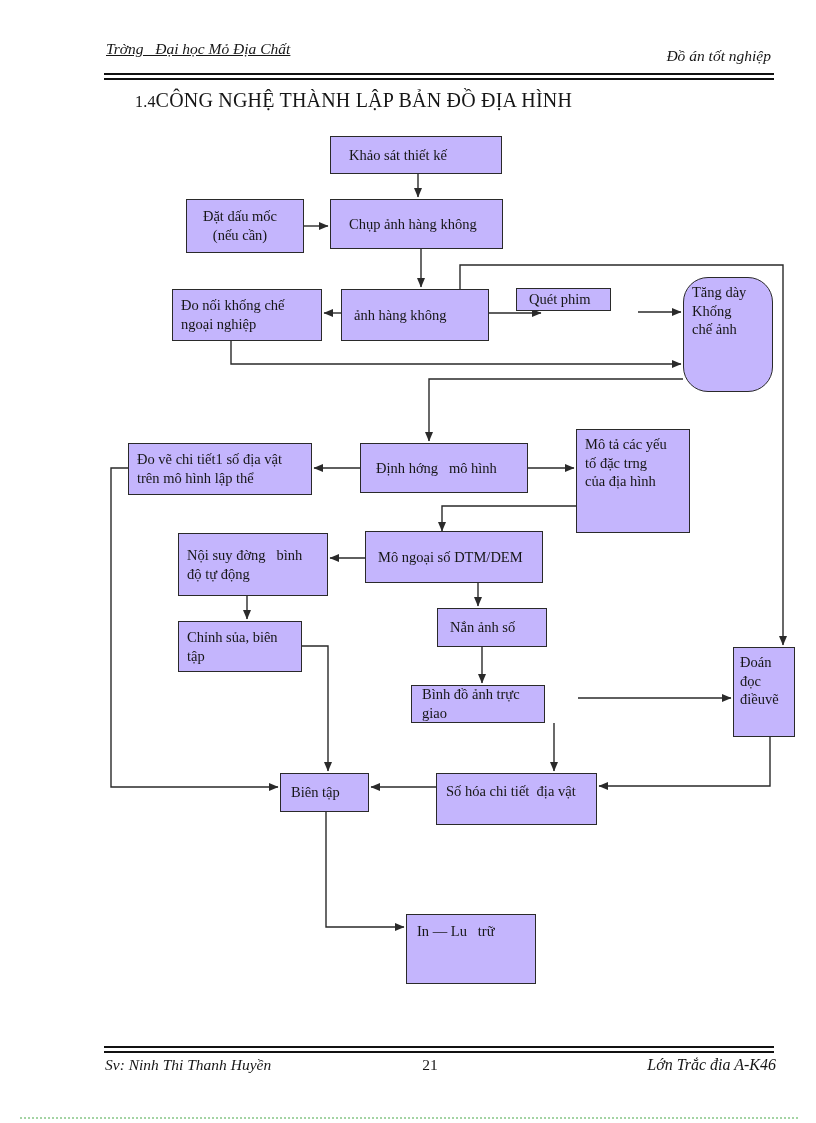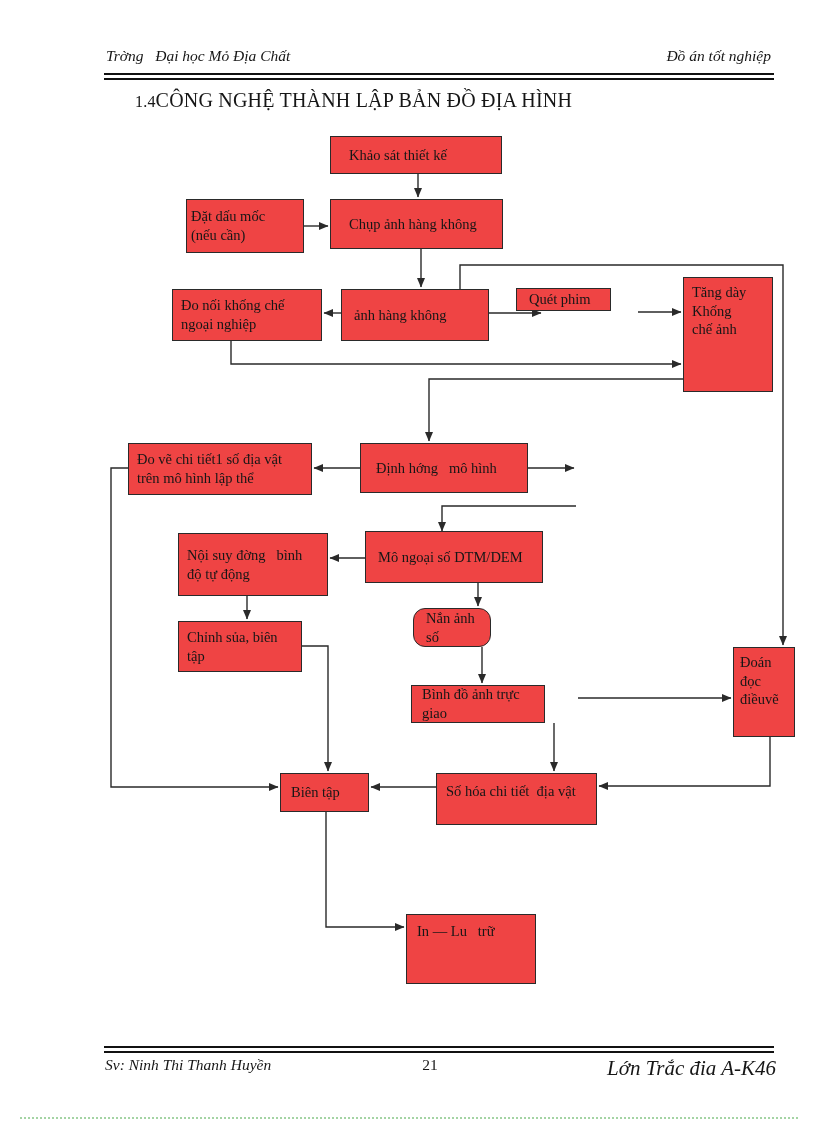--- a/index.html
+++ b/index.html
@@ -6,46 +6,46 @@
   .page{
     position:relative;
     width:816px;height:1123px;
     margin:0 auto;
     background:#ffffff;
     font-family:"Liberation Serif","DejaVu Serif",serif;
     color:#161616;
     overflow:hidden;
   }
   
-  .hdr-left{position:absolute;left:106px;top:47px;font-style:italic;font-size:15.5px;white-space:pre-wrap;}
+  .hdr-left{position:absolute;left:106px;top:40px;font-style:italic;font-size:15.5px;white-space:pre-wrap;text-decoration:underline;}
   .hdr-right{position:absolute;right:45px;top:47px;font-style:italic;font-size:15.5px;}
   .rule{position:absolute;left:104px;width:670px;height:3px;border-top:2.5px solid #111;border-bottom:2px solid #111;}
   .rule.top{top:73px;}
   .rule.bottom{top:1046px;}
   .ftr-left{position:absolute;left:105px;top:1056px;font-style:italic;font-size:15.5px;}
   .ftr-center{position:absolute;left:0;top:1056px;width:860px;text-align:center;font-size:15.5px;}
-  .ftr-right{position:absolute;right:40px;top:1056px;font-style:italic;font-size:21px;}
+  .ftr-right{position:absolute;right:40px;top:1056px;font-style:italic;font-size:16px;}
   .dotted-line{position:absolute;left:20px;top:1117px;width:778px;border-top:2px dotted #a4d4a4;}
   
   .title{position:absolute;left:135px;top:89px;font-size:20px;letter-spacing:.2px;white-space:nowrap;}
   .title .num{font-size:16px;}
   
   .node{
     position:absolute;
     box-sizing:border-box;
     border:1.5px solid #2a2a2a;
-    background:#ef4444;
+    background:#c4b5fd;
     font-size:14.5px;
     line-height:1.28;
     white-space:pre-wrap;
     display:flex;flex-direction:column;justify-content:center;
     padding:2px 6px 2px 12px;
   }
   .node.top{justify-content:flex-start;padding-top:5px;}
-  .node.center{padding-left:4px;padding-right:14px;}
+  .node.center{text-align:center;padding-left:4px;padding-right:14px;}
   .node.pad8{padding-left:8px;}
   .node.pad18{padding-left:18px;}
   svg.wires{position:absolute;left:0;top:0;pointer-events:none;}
   .wire{stroke:#2a2a2a;stroke-width:1.4;fill:none;}
 </style>
 </head>
 <body>
 
 <div class="page">
 
@@ -87,32 +87,35 @@
   </svg>
 
   <div class="node pad18" style="left:330px;top:136px;width:172px;height:38px;">Khảo sát thiết kế</div>
   <div class="node center" style="left:186px;top:199px;width:118px;height:54px;">Đặt dấu mốc
 (nếu cần)</div>
   <div class="node pad18" style="left:330px;top:199px;width:173px;height:50px;">Chụp ảnh hàng không</div>
   <div class="node pad8" style="left:172px;top:289px;width:150px;height:52px;">Đo nối khống chế
 ngoại nghiệp</div>
   <div class="node" style="left:341px;top:289px;width:148px;height:52px;">ảnh hàng không</div>
   <div class="node" style="left:516px;top:288px;width:95px;height:23px;">Quét phim</div>
-  <div class="node top pad8" style="left:683px;top:277px;width:90px;height:115px;">Tăng dày
+  <div class="node top pad8" style="left:683px;top:277px;width:90px;height:115px;border-radius:25px;">Tăng dày
 Khống
 chế ảnh</div>
   <div class="node pad8" style="left:128px;top:443px;width:184px;height:52px;">Đo vẽ chi tiết1 số địa vật
 trên mô hình lập thể</div>
   <div class="node" style="left:360px;top:443px;width:168px;height:50px;padding-left:15px;">Định hớng   mô hình</div>
+  <div class="node top pad8" style="left:576px;top:429px;width:114px;height:104px;">Mô tả các yếu
+tố đặc trng
+của địa hình</div>
   <div class="node pad8" style="left:178px;top:533px;width:150px;height:63px;">Nội suy đờng   bình
 độ tự động</div>
   <div class="node" style="left:365px;top:531px;width:178px;height:52px;">Mô ngoại số DTM/DEM</div>
   <div class="node pad8" style="left:178px;top:621px;width:124px;height:51px;">Chỉnh sủa, biên
 tập</div>
-  <div class="node" style="left:413px;top:608px;width:78px;height:39px;border-radius:12px;">Nắn ảnh số</div>
+  <div class="node" style="left:437px;top:608px;width:110px;height:39px;">Nắn ảnh số</div>
   <div class="node" style="left:411px;top:685px;width:134px;height:38px;padding-left:10px;">Bình đồ ảnh trực giao</div>
   <div class="node top" style="left:733px;top:647px;width:62px;height:90px;padding-left:6px;">Đoán
 đọc
 điềuvẽ</div>
   <div class="node" style="left:280px;top:773px;width:89px;height:39px;padding-left:10px;">Biên tập</div>
   <div class="node top" style="left:436px;top:773px;width:161px;height:52px;padding-left:9px;padding-top:8px;">Số hóa chi tiết  địa vật</div>
   <div class="node top" style="left:406px;top:914px;width:130px;height:70px;padding-left:10px;padding-top:7px;">In — Lu   trữ</div>
 
   <div class="rule bottom"></div>
   <div class="ftr-left">Sv:  Ninh Thi Thanh Huyền</div>

